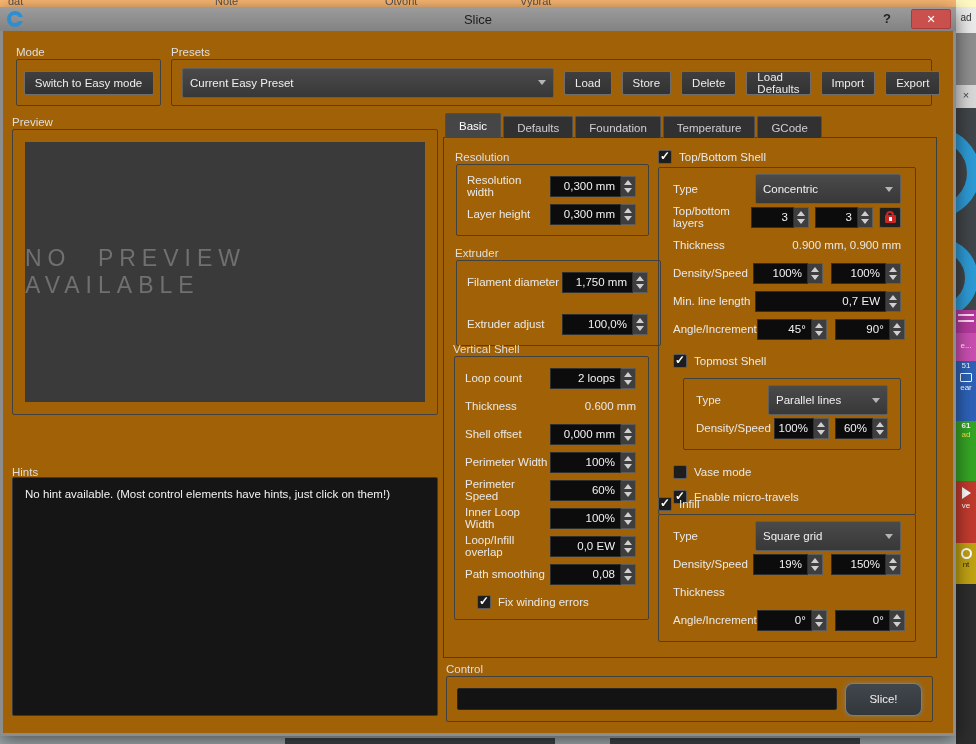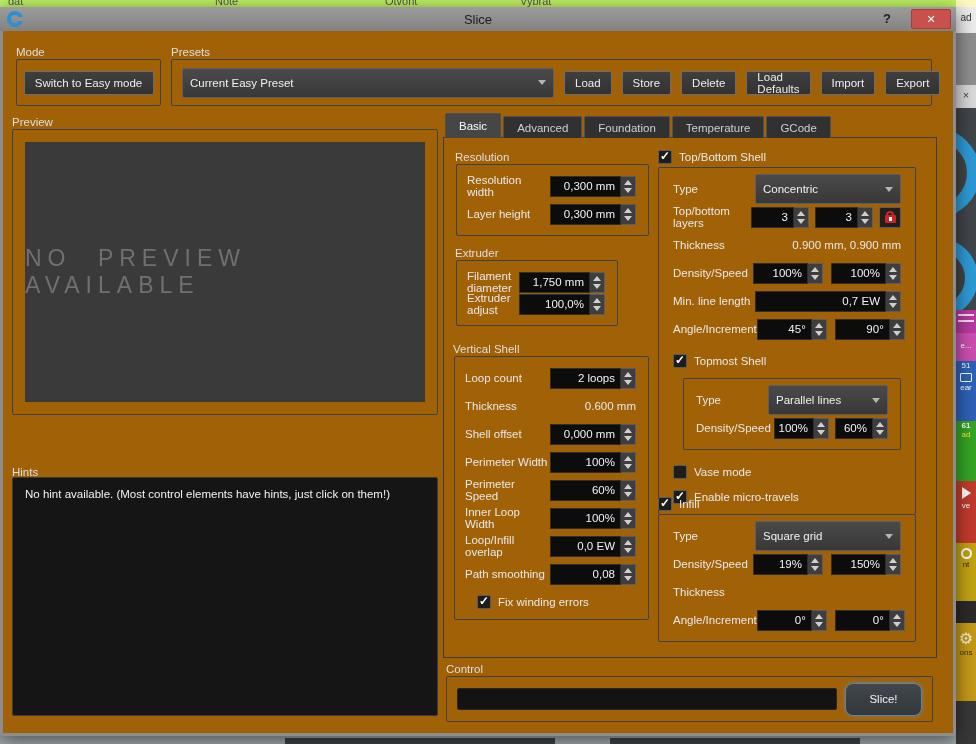--- a/index.html
+++ b/index.html
@@ -7,25 +7,25 @@
   body {
     position:relative; overflow:hidden;
     background:#2d2d2d;
     font-family:"Liberation Sans", sans-serif;
     font-size:11.5px; color:#e8e8e8;
     -webkit-font-smoothing:antialiased;
   }
   .abs { position:absolute; }
 
   
-  .bg-top { left:0; top:0; width:956px; height:7px; background:#bef264; overflow:hidden; }
+  .bg-top { left:0; top:0; width:956px; height:7px; background:#fdba74; overflow:hidden; }
   .bg-top span { position:absolute; top:-5px; font-size:11px; color:#555; }
   .bg-bottom { left:0; top:736px; width:956px; height:8px; background:#a2abae; overflow:hidden; }
   .bg-bottom i { position:absolute; top:2px; height:6px; background:#3d4347; display:block; }
-  .bg-right { right:0; top:0; width:20px; height:744px; background:#fef9c3; overflow:hidden; }
+  .bg-right { right:0; top:0; width:20px; height:584px; background:#fef9c3; overflow:hidden; }
   .bg-right .seg { position:absolute; left:0; width:20px; overflow:hidden; font-size:8px; color:#fff; text-align:center; }
   .bg-right .arc { position:absolute; border-radius:50%; border:13px solid #2e9bd6; }
   .pinklines i { display:block; height:2px; background:#ffd9f2; margin:4px 2px 0; }
   .foldr { display:block; width:12px; height:9px; border:1px solid #fff; margin:3px auto 1px; border-radius:1px; }
   .playtri { display:block; width:0; height:0; border-left:9px solid #fff; border-top:6px solid transparent; border-bottom:6px solid transparent; margin:6px auto 2px; }
   .ringy { display:block; width:11px; height:11px; border:2px solid #fff; border-radius:50%; margin:5px auto 1px; }
 
   
   .dialog { left:0; top:7px; width:956px; height:729px; background:#a16207;
     border:3px solid #8d8d8d; border-top:none; box-shadow:0 4px 18px rgba(0,0,0,.55); }
@@ -200,21 +200,21 @@
     </div>
 
     <span class="seclabel" style="left:9px;top:435px">Hints</span>
     <div class="gbox hints-box" style="left:9px;top:446px;width:426px;height:239px">
       <span>No hint available. (Most control elements have hints, just click on them!)</span>
     </div>
 
     <div class="abs tabpanel" style="left:440px;top:106px;width:494px;height:521px"></div>
     <div class="abs tabs" style="left:442px;top:82px;height:25px">
       <span class="tab active">Basic</span>
-      <span class="tab">Advanced</span>
+      <span class="tab">Defaults</span>
       <span class="tab">Foundation</span>
       <span class="tab">Temperature</span>
       <span class="tab">GCode</span>
     </div>
 
     <span class="seclabel" style="left:452px;top:120px">Resolution</span>
     <div class="gbox flow" style="left:453px;top:133px;width:193px;padding:10px 12px 10px 10px;gap:6px">
       <div class="lrow">
         <span class="lbl">Resolution width</span>
         <span class="fld w-l">
@@ -231,21 +231,21 @@
             <span>0,300 mm</span>
           </span>
         <span class="spin">
             <i class="sa up"></i>
             <i class="sa dn"></i>
           </span>
       </div>
     </div>
 
     <span class="seclabel" style="left:452px;top:216px">Extruder</span>
-    <div class="gbox flow" style="left:453px;top:229px;width:162px;padding:10px 12px 10px 10px;gap:0">
+    <div class="gbox flow" style="left:453px;top:229px;width:205px;padding:10px 12px 10px 10px;gap:20px">
       <div class="lrow">
         <span class="lbl">Filament diameter</span>
         <span class="fld w-l">
             <span>1,750 mm</span>
           </span>
         <span class="spin">
             <i class="sa up"></i>
             <i class="sa dn"></i>
           </span>
       </div>

